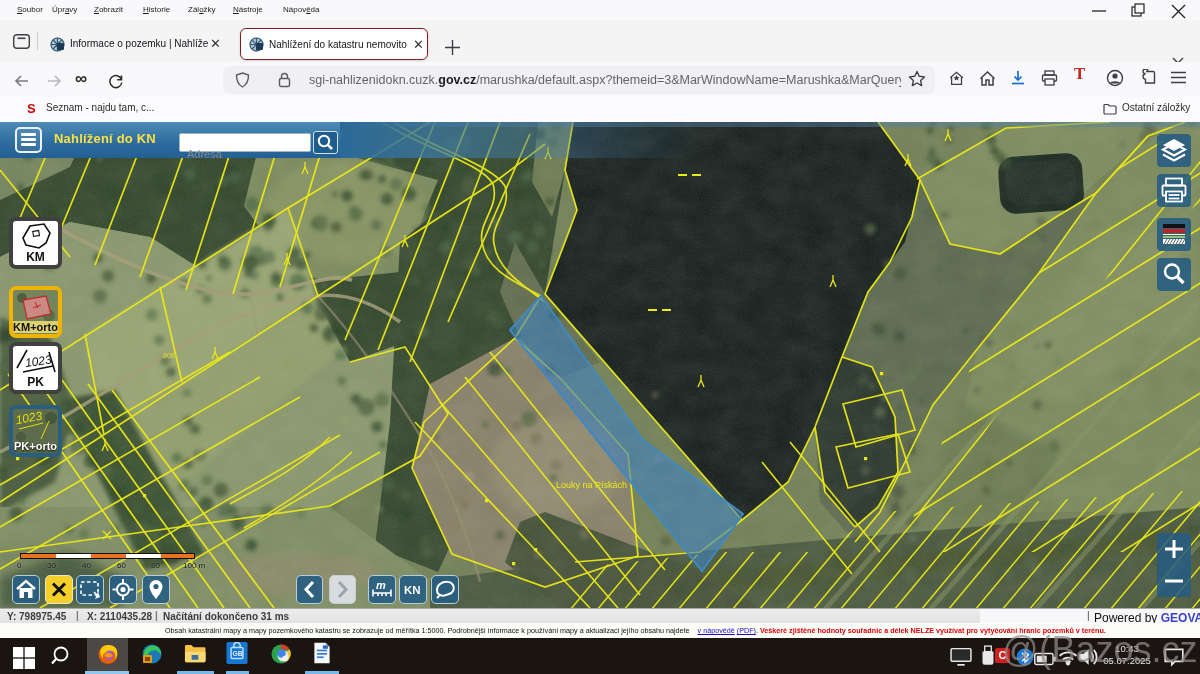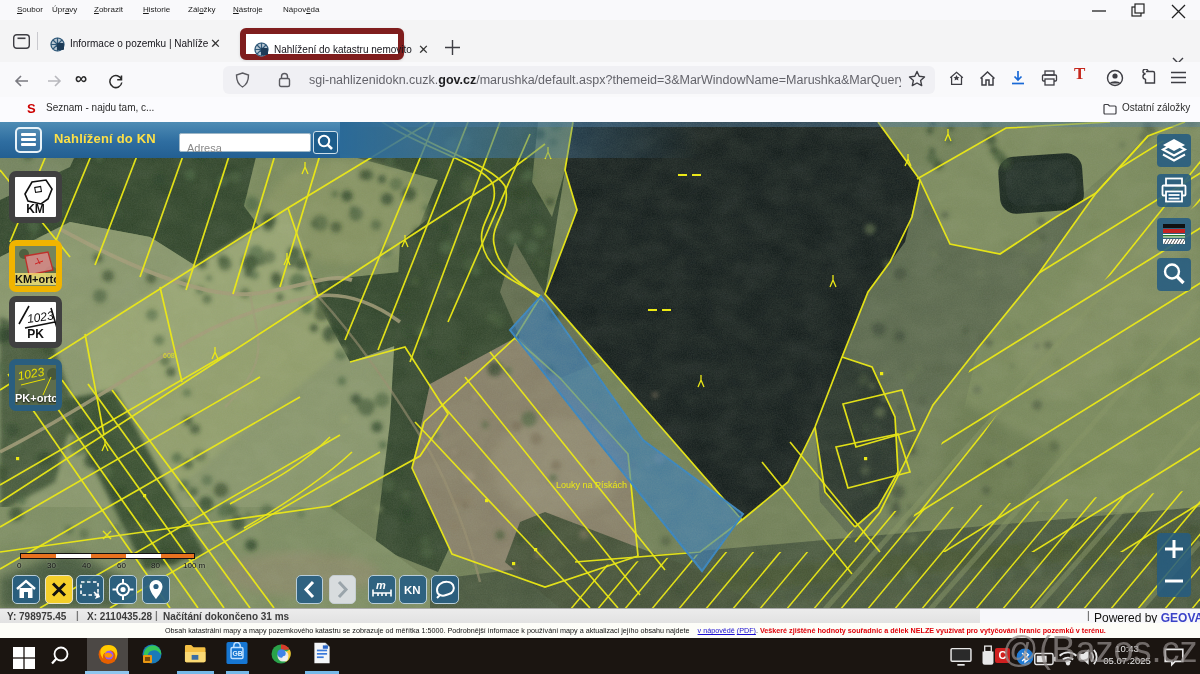--- a/index.html
+++ b/index.html
@@ -8,45 +8,45 @@
   #stage { position:relative; width:1200px; height:674px; background:#fff; }
 
   
   #menubar { left:0; top:0; width:1200px; height:20px; background:#f9f9fb; font-size:8px; color:#1b1b1b; }
   #menubar .mi { position:absolute; top:5px; }
   #winctl { position:absolute; top:0; right:0; width:220px; height:20px; }
 
   #tabbar { left:0; top:20px; width:1200px; height:42px; background:#f4f4f5; }
   .tab { position:absolute; top:8px; height:32px; border-radius:6px; font-size:10px; color:#15141a; white-space:nowrap; }
   #tab1 { left:44px; width:188px; }
-  #tab2 { left:240px; width:164px; background:#fff; border:6px solid #7f1d1d; box-shadow:0 1px 3px rgba(0,0,0,0.12); }
+  #tab2 { left:240px; width:188px; background:#fff; border:1px solid #7f1d1d; box-shadow:0 1px 3px rgba(0,0,0,0.12); }
   .tabtxt { position:absolute; top:9px; white-space:nowrap; overflow:hidden; }
   .tabx { position:absolute; top:8px; font-size:13px; color:#333; }
 
   #navbar { left:0; top:62px; width:1200px; height:35px; background:#f9f9fb; }
   #urlbar { position:absolute; left:223px; top:4px; width:712px; height:28px; background:#f0f0f4; border-radius:6px; }
   #urltxt { position:absolute; left:86px; top:7px; font-size:12.5px; color:#63636a; white-space:nowrap; overflow:hidden; width:592px; }
   .navico { position:absolute; top:5px; color:#4d4d52; }
 
   #bookbar { left:0; top:97px; width:1200px; height:25px; background:#fbfbfe; font-size:10px; color:#2b2b2b; white-space:nowrap; }
 
   
   #map { left:0; top:122px; width:1200px; height:486px; background:#5f7050; overflow:hidden; }
 
   #mapheader { position:absolute; left:0; top:0; width:700px; height:36px;
     background:linear-gradient(to right, rgba(43,106,152,1) 0px, rgba(43,106,152,1) 340px, rgba(60,120,165,0.75) 430px, rgba(70,125,170,0.35) 560px, rgba(80,130,175,0) 700px); }
   #mapheader2 { position:absolute; left:0; top:0; width:340px; height:36px;
     background:linear-gradient(to bottom, #4e8cb4 0%, #2e6da0 55%, #235f92 100%); }
   #hamb { position:absolute; left:15px; top:5px; width:27px; height:26px; border:2px solid #e8f2f8; border-radius:5px; background:rgba(255,255,255,0.08); }
   #hamb div { position:absolute; left:4px; width:15px; height:3px; background:#fff; border-radius:1px; }
   #maptitle { position:absolute; left:54px; top:9px; font-size:13px; font-weight:bold; color:#fde047; letter-spacing:0.2px; }
-  #adresa { position:absolute; left:179px; top:11px; width:132px; height:19px; background:#fff; border:1px solid #9db6c6; border-radius:2px; font-size:11px; color:#888; padding:8px 0 0 7px; }
+  #adresa { position:absolute; left:179px; top:11px; width:132px; height:19px; background:#fff; border:1px solid #9db6c6; border-radius:2px; font-size:11px; color:#888; padding:14px 0 0 7px; }
   #srchbtn { position:absolute; left:313px; top:9px; width:25px; height:23px; background:#1e5d8c; border:1px solid #cfe0ea; border-radius:3px; }
 
-  .lbtn { position:absolute; left:9px; width:53px; height:52px; border-radius:7px; background:#fff; border:6px solid #404040; overflow:hidden; }
+  .lbtn { position:absolute; left:9px; width:53px; height:52px; border-radius:7px; background:#fff; border:4px solid #404040; overflow:hidden;margin-top:46px; }
   .lbl { position:absolute; left:0; bottom:1px; width:100%; text-align:center; font-size:12px; font-weight:bold; color:#111; }
 
   .rbtn { position:absolute; left:1157px; width:34px; height:33px; background:rgba(37,92,130,0.88); border-radius:4px; }
   #zoomctl { position:absolute; left:1157px; top:411px; width:34px; height:64px; background:rgba(37,92,130,0.85); border-radius:4px; }
 
   
   .tbtn { position:absolute; top:453px; width:28px; height:29px; background:rgba(40,94,130,0.92); border:1px solid #b8cdd9; border-radius:5px; }
   #tb-x { background:#f5cf2a; border:1px solid #e8e4c8; }
   #lvl { position:absolute; left:174px; top:452px; width:117px; height:31px; background:#fff; border-radius:4px; font-size:10.5px; color:#111; }
   #tb-next { background:#d8dcde; border:1px solid #c5cdd2; }

